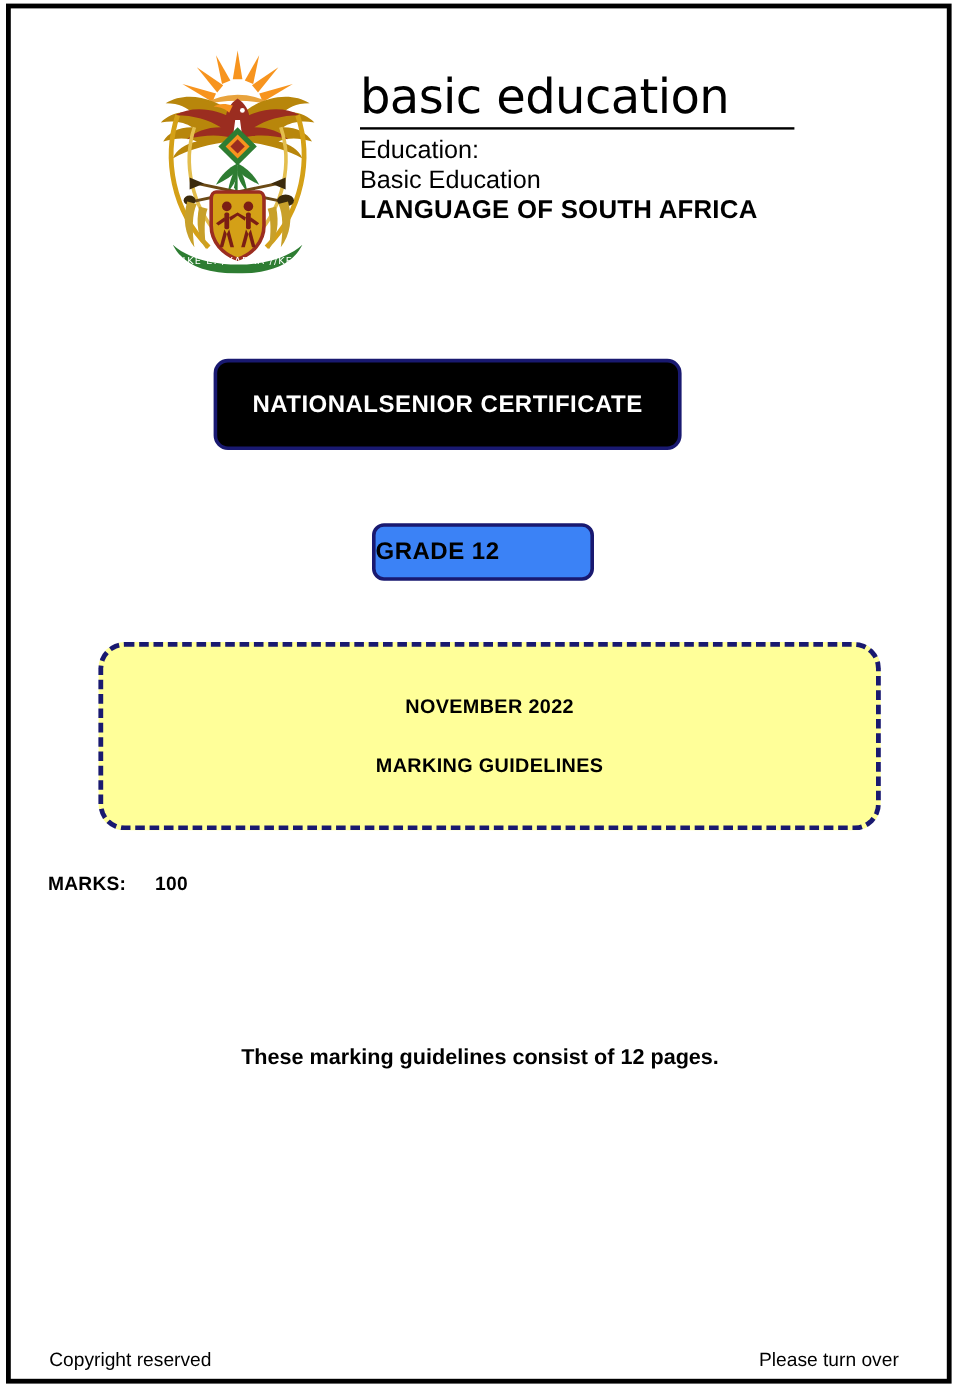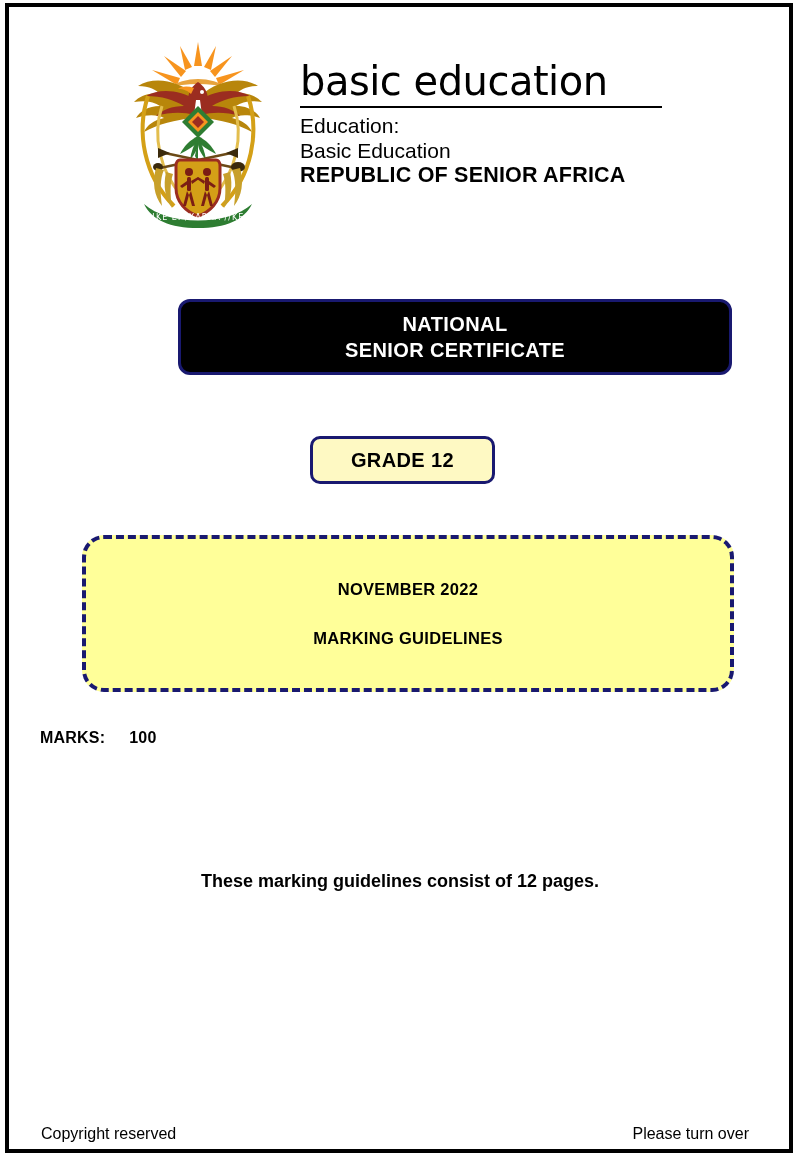--- a/index.html
+++ b/index.html
@@ -89,54 +89,54 @@
     font-weight: bold;
     font-size: 21.5px;
     letter-spacing: 0.2px;
   }
 
   
   .nsc-box {
     position: absolute;
     left: 178px;
     top: 299px;
-    width: 554px;
+    width: 390px;
     height: 76px;
     background: #000000;
     border: 3px solid #191970;
     border-radius: 12px;
     box-sizing: border-box;
     display: flex;
-    flex-direction: column;
+    flex-direction: row;
     align-items: center;
     justify-content: center;
     color: #ffffff;
   }
   .nsc-line {
     font-family: "Liberation Sans", sans-serif;
     font-weight: bold;
     font-size: 20px;
     line-height: 26px;
     letter-spacing: 0.4px;
   }
 
   
   .grade-box {
     position: absolute;
     left: 310px;
     top: 436px;
     width: 185px;
     height: 48px;
-    background: #fef9c3;
+    background: #3b82f6;
     border: 3px solid #191970;
     border-radius: 10px;
     box-sizing: border-box;
     display: flex;
     align-items: center;
-    justify-content: center;
+    justify-content: flex-start;
   }
   .grade-label {
     font-family: "Liberation Sans", sans-serif;
     font-weight: bold;
     font-size: 20px;
     letter-spacing: 0.4px;
     color: #000000;
   }
 
   
@@ -304,21 +304,21 @@
           <path d="M26 168 C50 190 110 190 134 168 C126 184 108 192 80 192 C52 192 34 184 26 168 Z" fill="#2e7d32"></path>
           <text x="80" y="184" font-family="DejaVu Sans, sans-serif" font-size="8" fill="#ffffff" text-anchor="middle" letter-spacing="1">!KE E: /XARRA //KE</text>
         </svg>
       </div>
 
       <div class="logo-text">
         <div class="logo-main">basic education</div>
         <div class="logo-rule"></div>
         <div class="logo-sub">Education:</div>
         <div class="logo-sub">Basic Education</div>
-        <div class="logo-sub bold">REPUBLIC OF SENIOR AFRICA</div>
+        <div class="logo-sub bold">LANGUAGE OF SOUTH AFRICA</div>
       </div>
 
     </div>
 
     <div class="nsc-box">
       <div class="nsc-line">NATIONAL</div>
       <div class="nsc-line">SENIOR CERTIFICATE</div>
     </div>
 
     <div class="grade-box">

